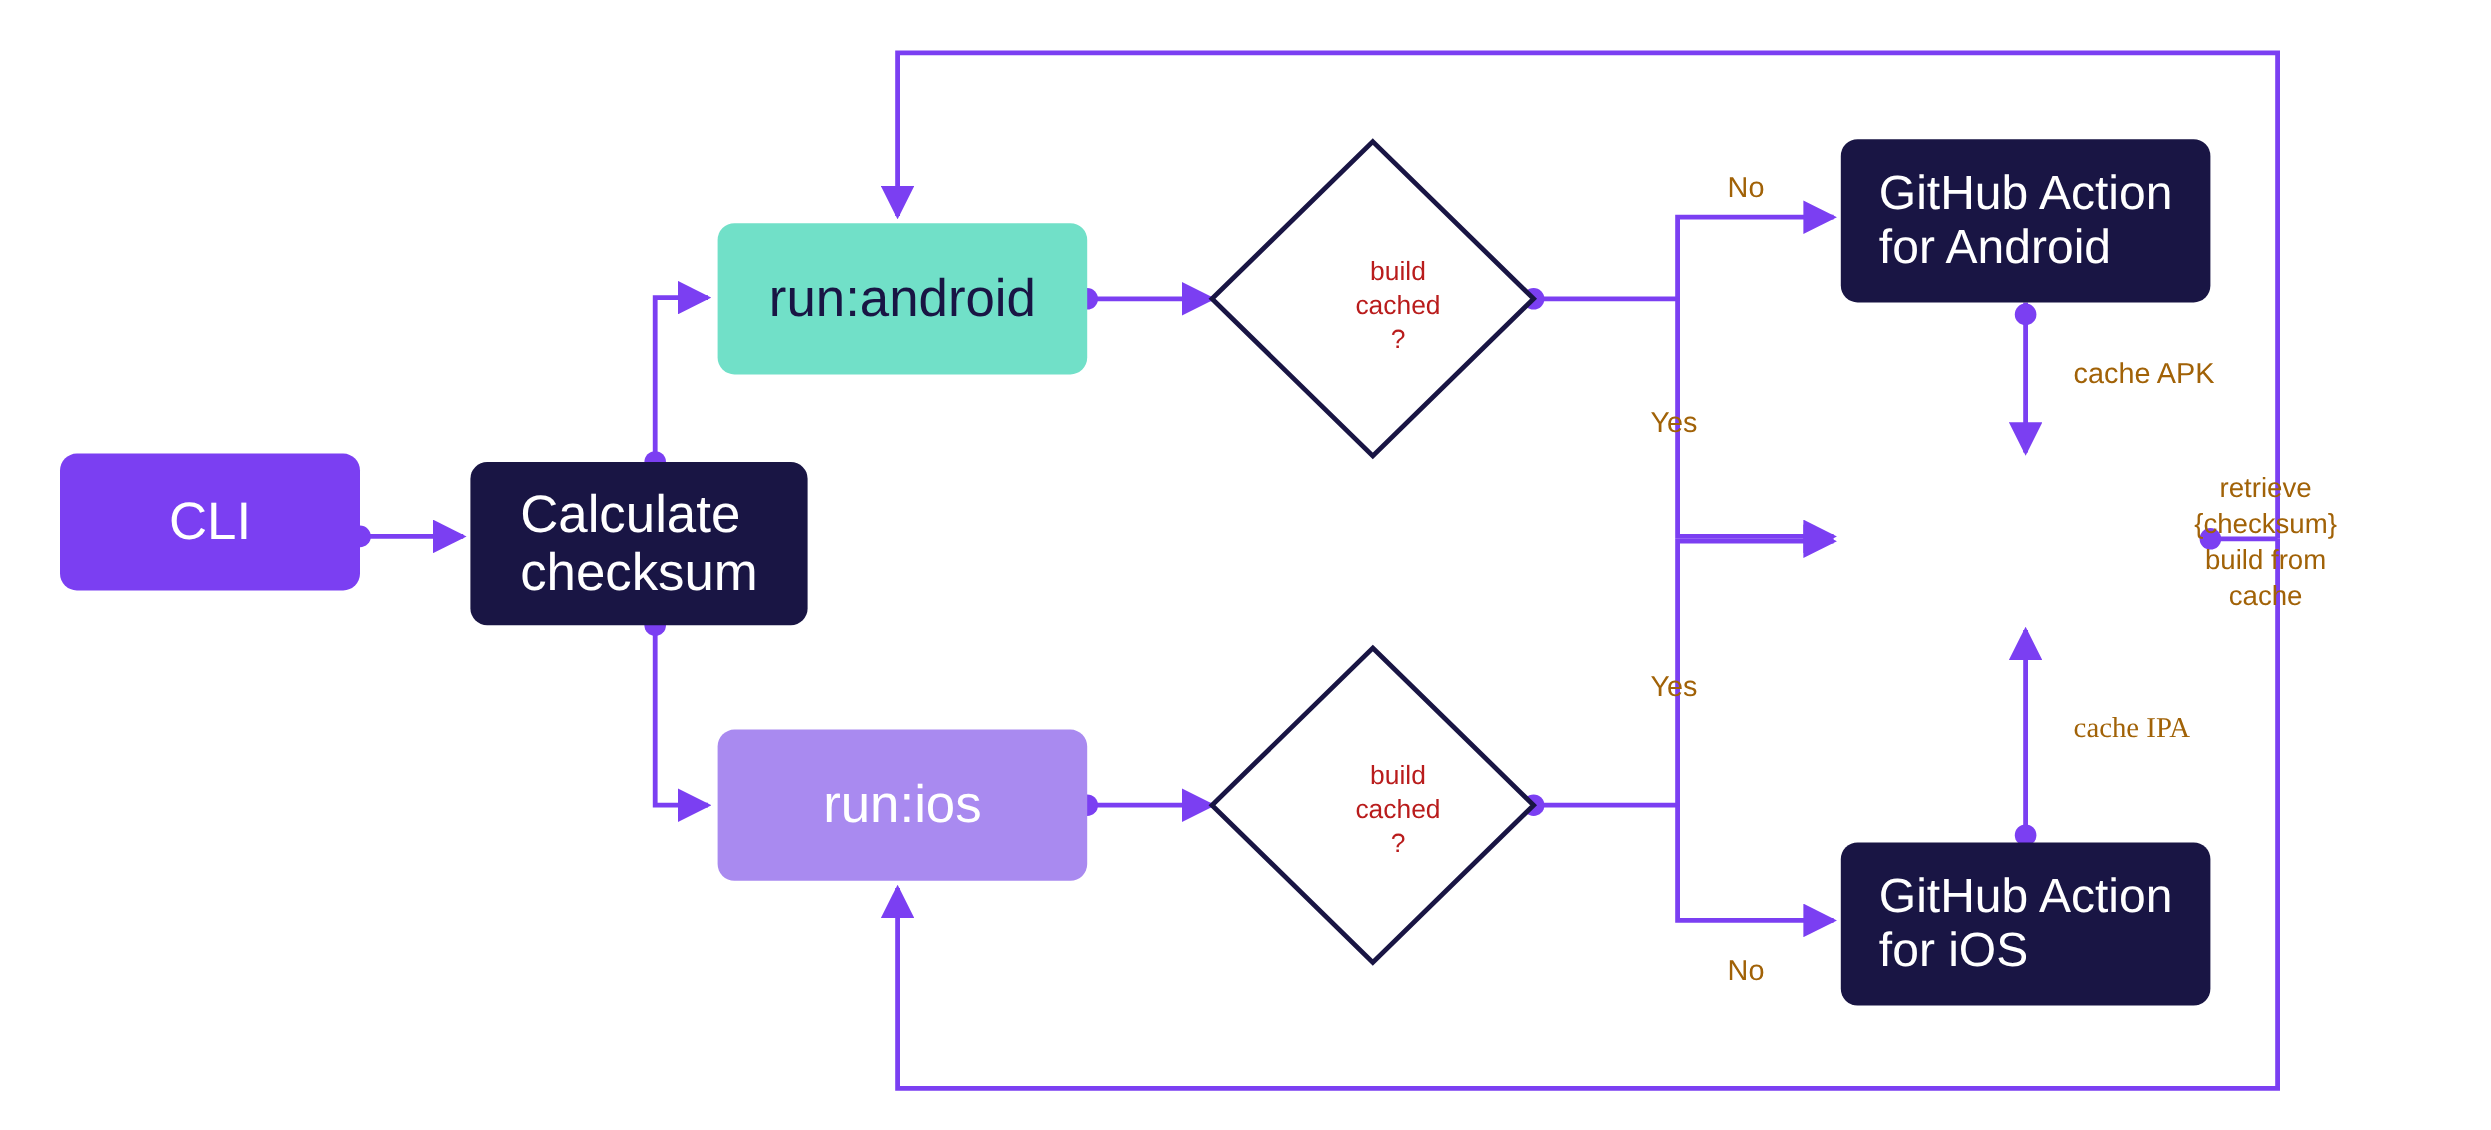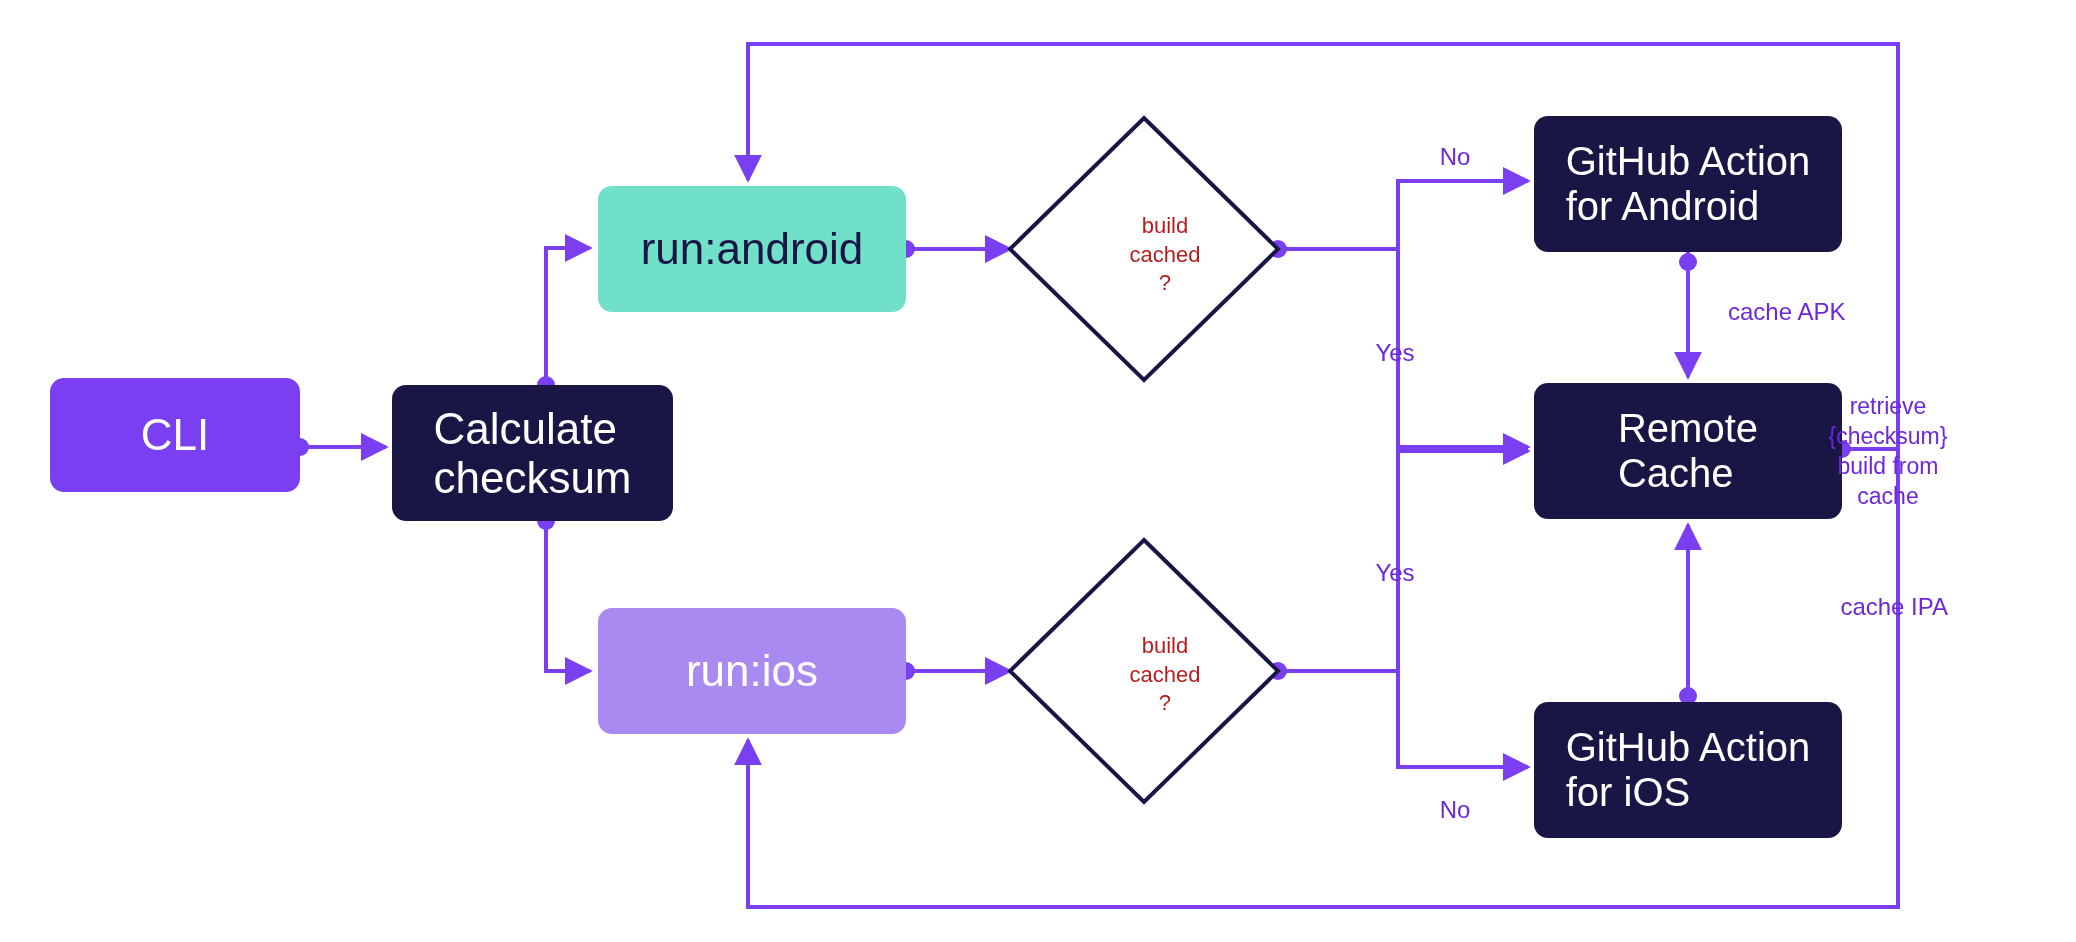--- a/index.html
+++ b/index.html
@@ -93,33 +93,33 @@
     font-size: 22px;
     line-height: 1.30;
     white-space: pre-line;
     pointer-events: none;
   }
   .dl-android { left: 1065px; top: 200px; width: 200px; height: 110px; }
   .dl-ios     { left: 1065px; top: 620px; width: 200px; height: 110px; }
 
   .edge-label {
     position: absolute;
-    color: #6d28d9;
+    color: #a16207;
     font-size: 24px;
     line-height: 1.25;
     text-align: center;
     white-space: pre-line;
     pointer-events: none;
   }
   .el-no-android   { left: 1400px; top: 142px; width: 110px; text-align: center; }
   .el-yes-android  { left: 1340px; top: 338px; width: 110px; text-align: center; }
   .el-yes-ios      { left: 1340px; top: 558px; width: 110px; text-align: center; }
   .el-no-ios       { left: 1400px; top: 795px; width: 110px; text-align: center; }
   .el-cache-apk    { left: 1728px; top: 297px; width: 220px; text-align: left; }
-  .el-cache-ipa    { left: 1728px; top: 592px; width: 220px; text-align: right; }
+  .el-cache-ipa    { left: 1728px; top: 592px; width: 220px; text-align: left; font-family: Liberation Serif, serif; }
   .el-retrieve     { left: 1806px; top: 392px; width: 164px; text-align: center; font-size: 23px; line-height: 1.30; }
 </style>
 </head>
 <body>
 
 <div id="canvas">
 
   <svg id="wires" viewBox="0 0 2076 942" width="2076" height="942" xmlns="http://www.w3.org/2000/svg">
     <defs>
       <marker id="arw" viewBox="0 0 10 10" refX="9" refY="5" markerWidth="7" markerHeight="7" orient="auto-start-reverse">
@@ -179,22 +179,20 @@
   <div class="node n-checksum">Calculate
 checksum</div>
 
   <div class="node n-android">run:android</div>
 
   <div class="node n-ios">run:ios</div>
 
   <div class="node n-gha-android">GitHub Action
 for Android</div>
 
-  <div class="node n-remote-cache">Remote
-Cache</div>
 
   <div class="node n-gha-ios">GitHub Action
 for iOS</div>
 
   <div class="diamond-label dl-android">build
 cached
 ?</div>
 
   <div class="diamond-label dl-ios">build
 cached

